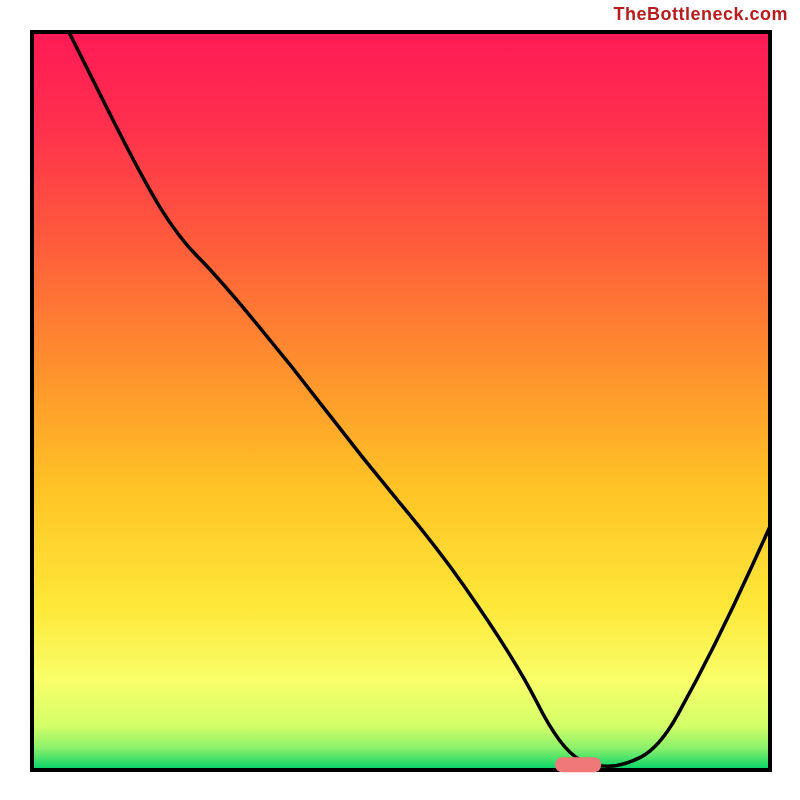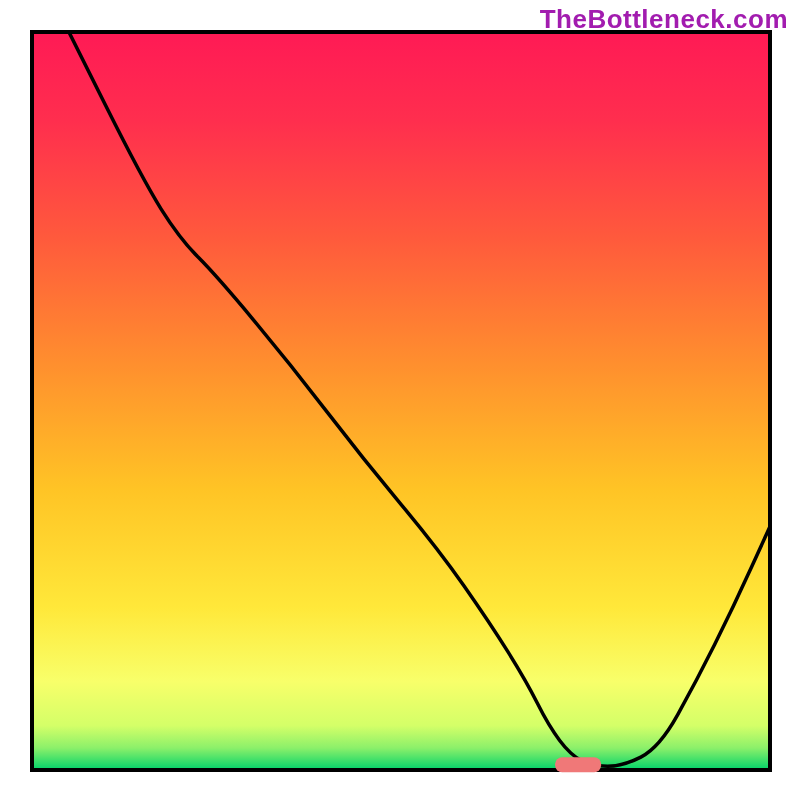--- a/index.html
+++ b/index.html
@@ -14,23 +14,23 @@
   .frame {
     position: relative;
     width: 800px;
     height: 800px;
     box-sizing: border-box;
   }
   .watermark {
     position: absolute;
     top: 4px;
     right: 12px;
-    font-size: 26px;
+    font-size: 18px;
     font-weight: 600;
-    color: #a21caf;
+    color: #b91c1c;
     letter-spacing: 0.5px;
     user-select: none;
   }
   svg.plot {
     position: absolute;
     left: 0;
     top: 0;
     width: 800px;
     height: 800px;
   }

